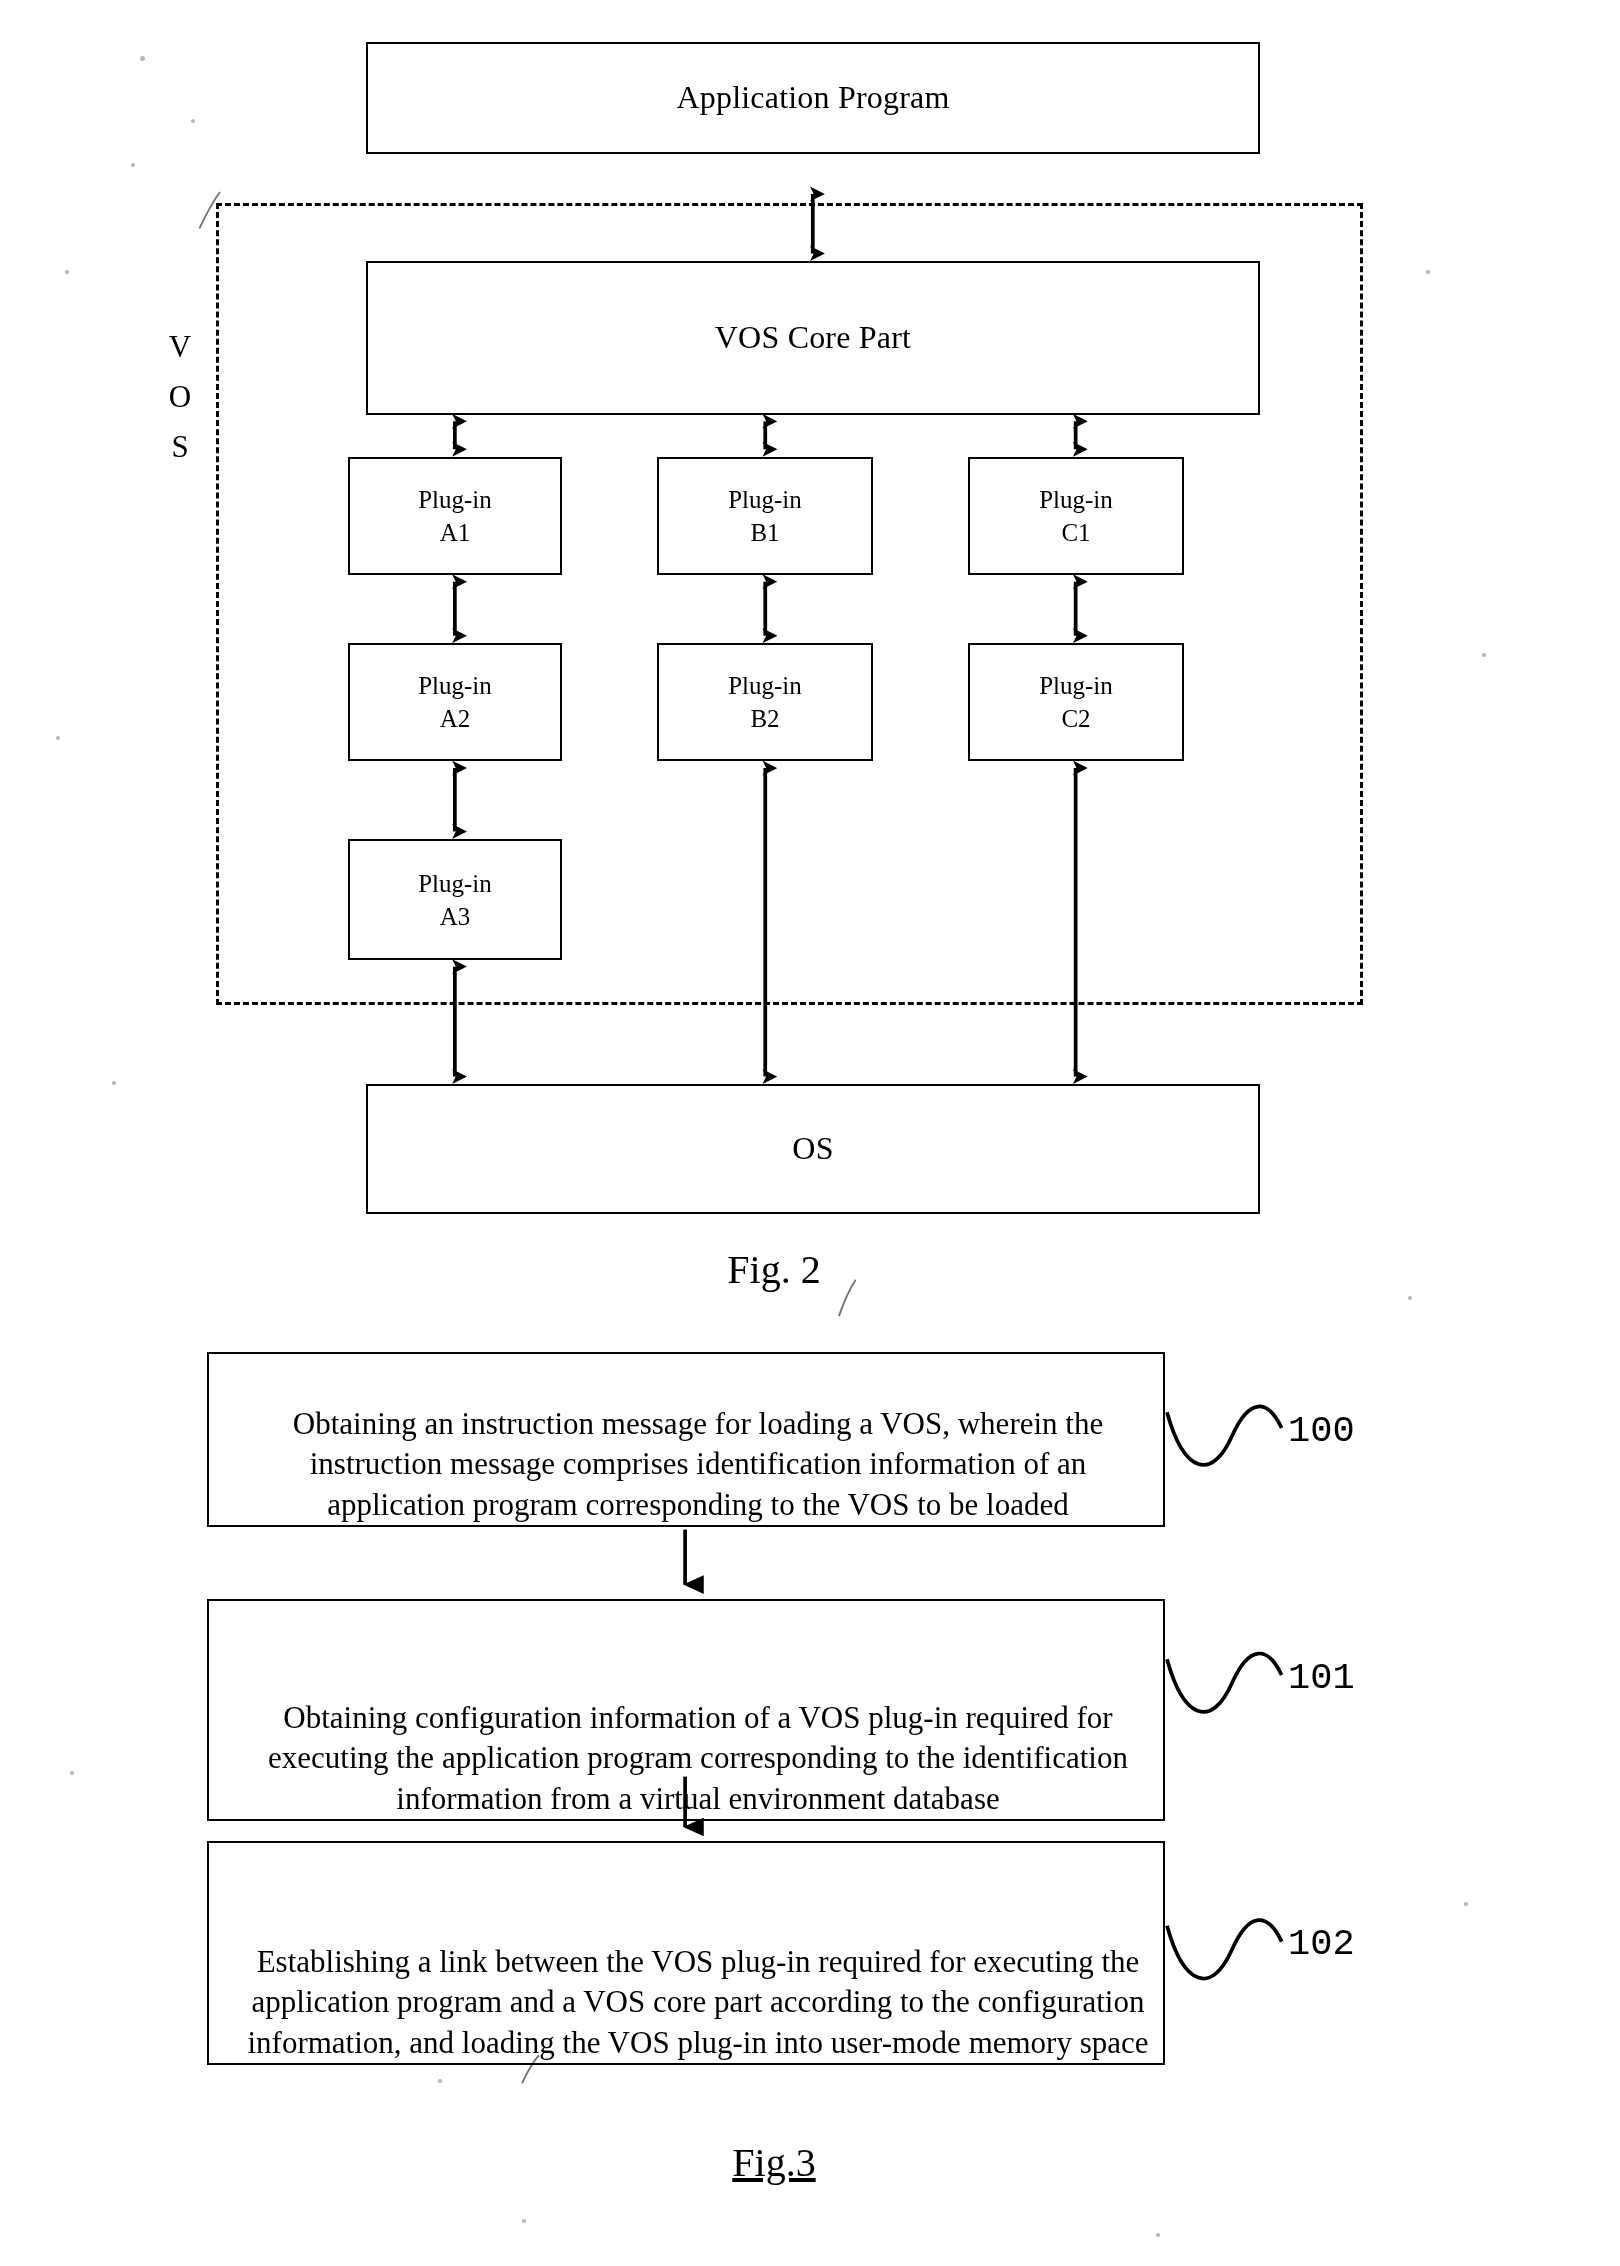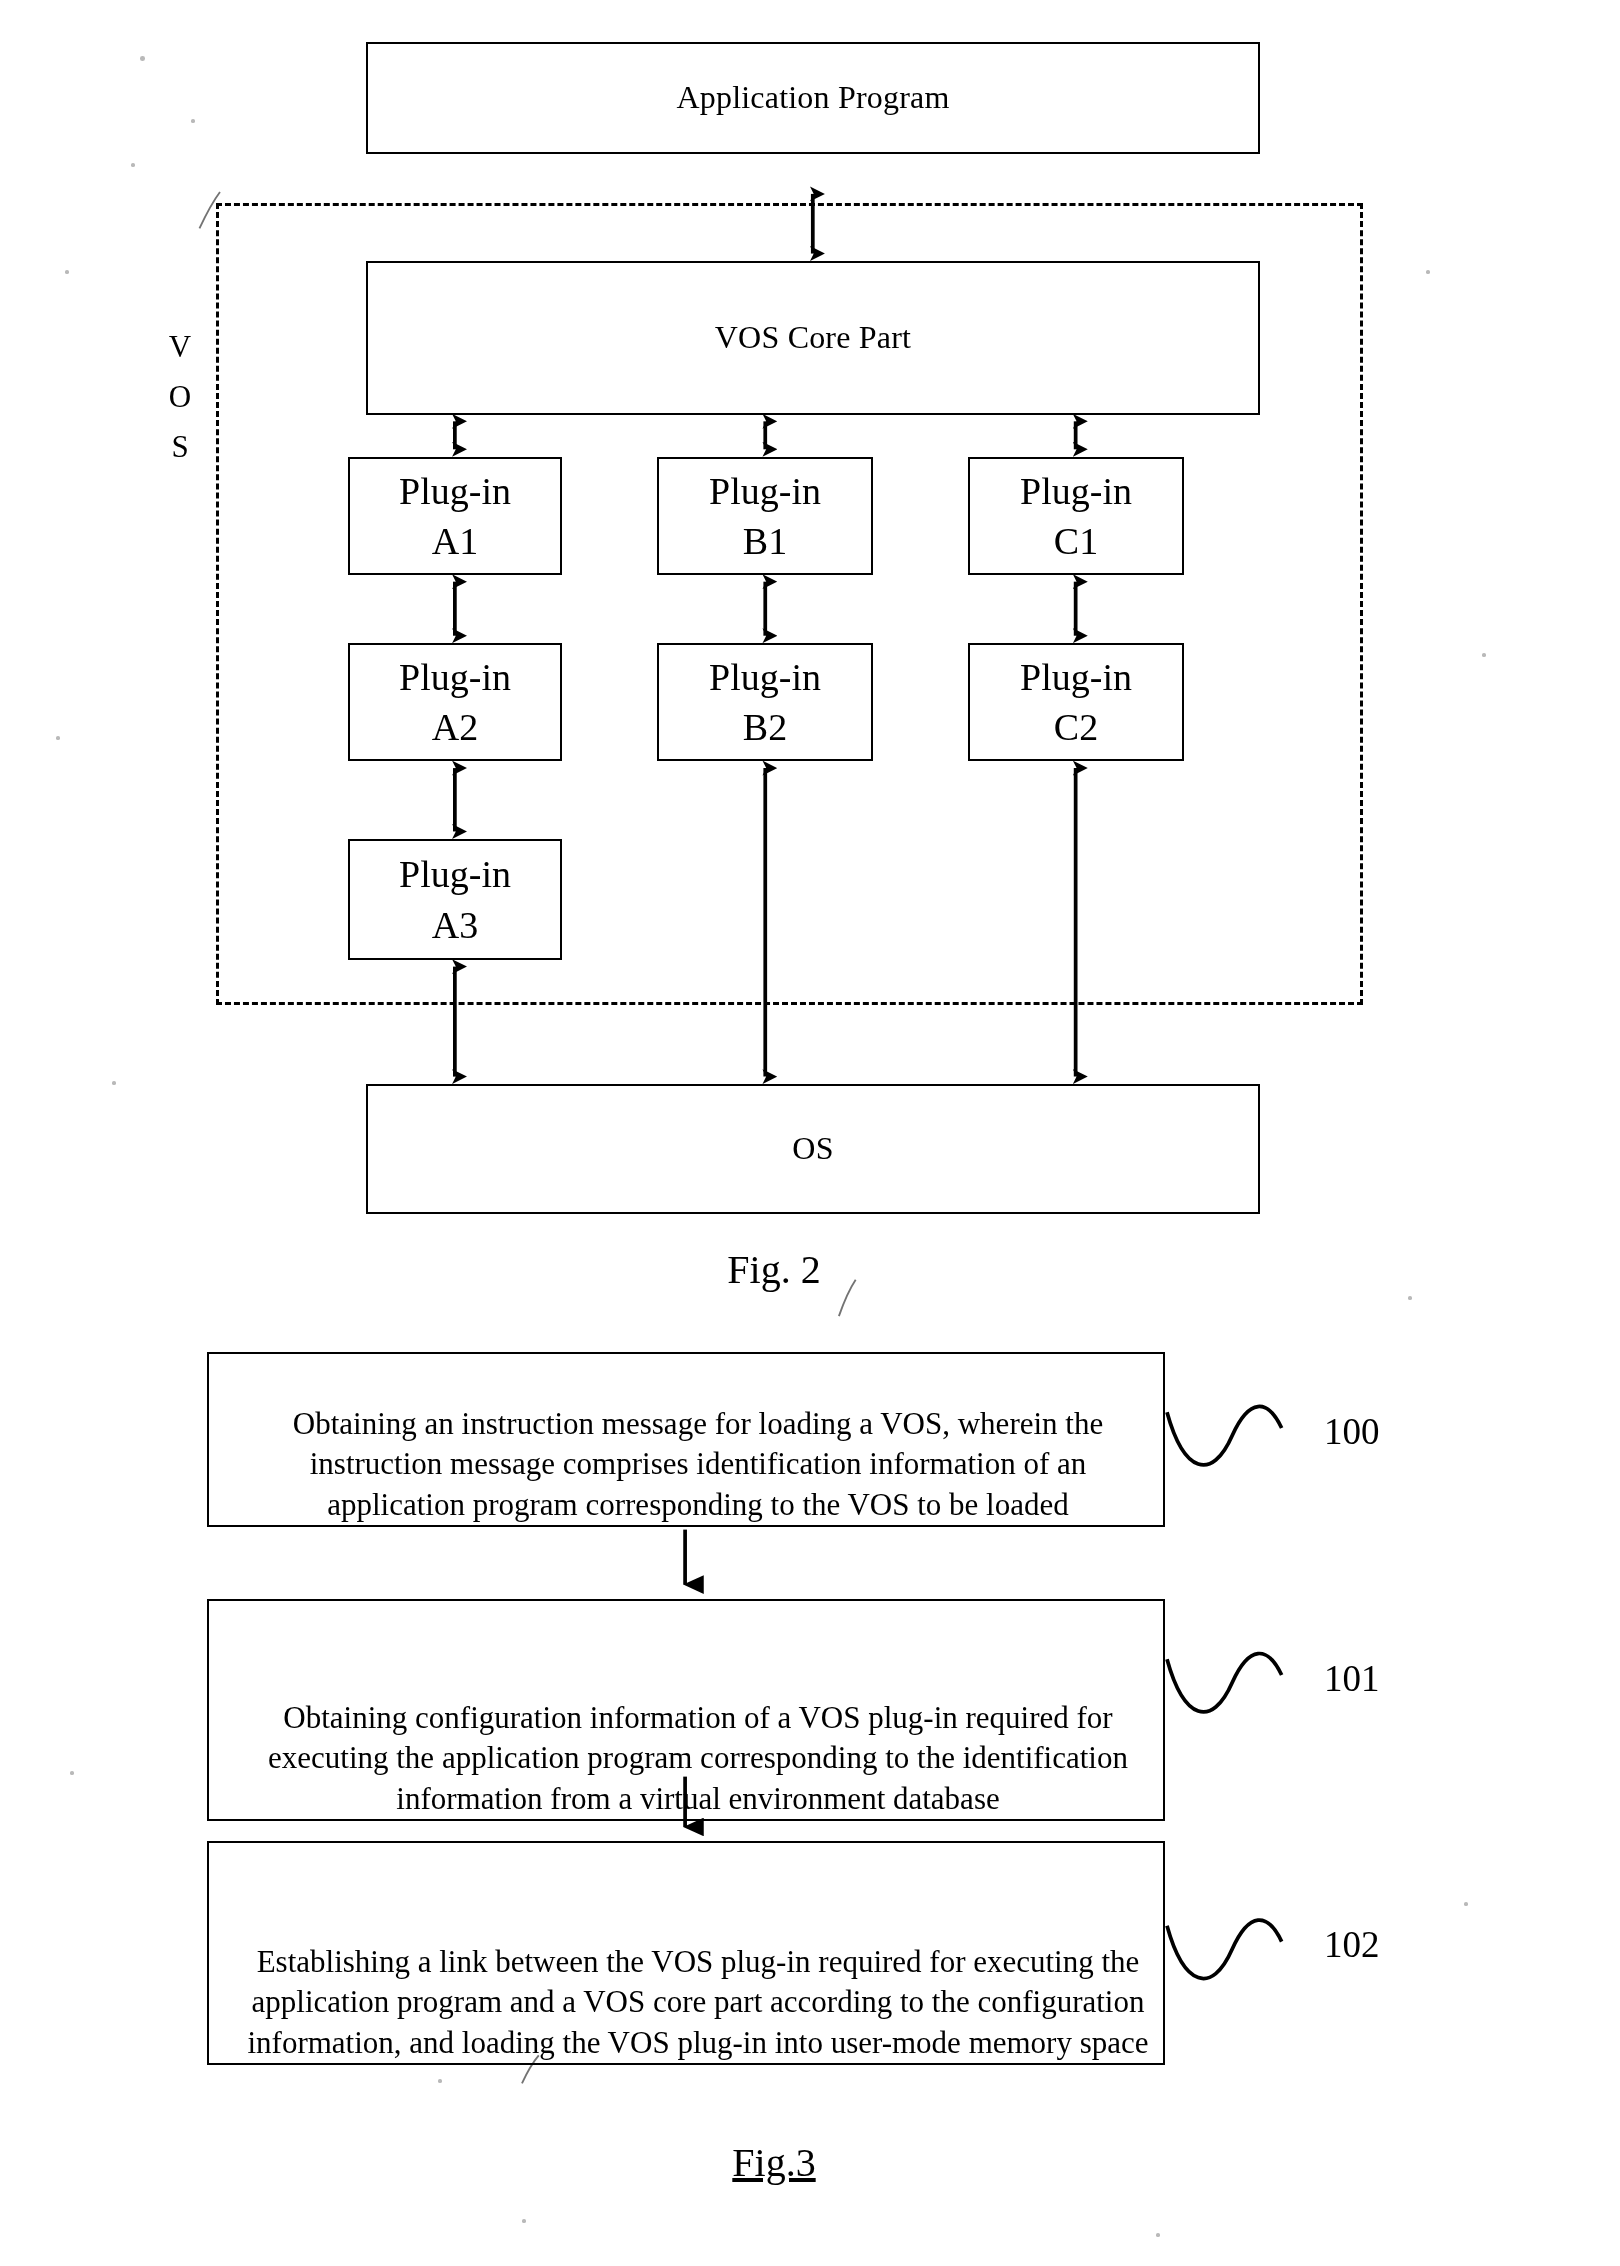--- a/index.html
+++ b/index.html
@@ -5,34 +5,34 @@
   html,body{margin:0;padding:0;background:#ffffff;}
   body{width:1620px;height:2266px;position:relative;font-family:"Liberation Serif",serif;color:#000;}
   #page{position:absolute;left:0;top:0;width:1620px;height:2266px;overflow:hidden;}
 
   .box{position:absolute;border:2.8px solid #000;background:#fff;box-sizing:border-box;
        display:flex;align-items:center;justify-content:center;text-align:center;}
   .box-label{font-size:32px;line-height:1.18;letter-spacing:0.2px;}
 
   .plugbox{position:absolute;border:2.8px solid #000;background:#fff;box-sizing:border-box;
            display:flex;flex-direction:column;align-items:center;justify-content:center;}
-  .plug-line{font-size:38px;line-height:1.32;}
+  .plug-line{font-size:25px;line-height:1.32;}
 
   .dashframe{position:absolute;border:3.7px dashed #000;box-sizing:border-box;background:transparent;}
 
   .vos-letters{position:absolute;display:flex;flex-direction:column;align-items:center;
                font-size:31px;line-height:1.62;}
 
   .caption{position:absolute;text-align:center;font-size:40px;}
 
   .flowbox{position:absolute;border:2.8px solid #000;background:#fff;box-sizing:border-box;
            display:flex;align-items:flex-end;justify-content:center;padding-left:24px;}
   .flowbox p{margin:0;text-align:center;font-size:31px;line-height:1.30;padding:0 9.3px;}
 
-  .refnum{position:absolute;font-family:Liberation Serif, serif;font-size:37px;margin-left:36px;}
+  .refnum{position:absolute;font-family:Liberation Mono, monospace;font-size:37px;}
 
   svg.overlay{position:absolute;left:0;top:0;width:1620px;height:2266px;pointer-events:none;}
 
   .speck{position:absolute;background:#b9b9b9;border-radius:50%;}
 </style>
 </head>
 <body>
 
 <div id="page">
 

